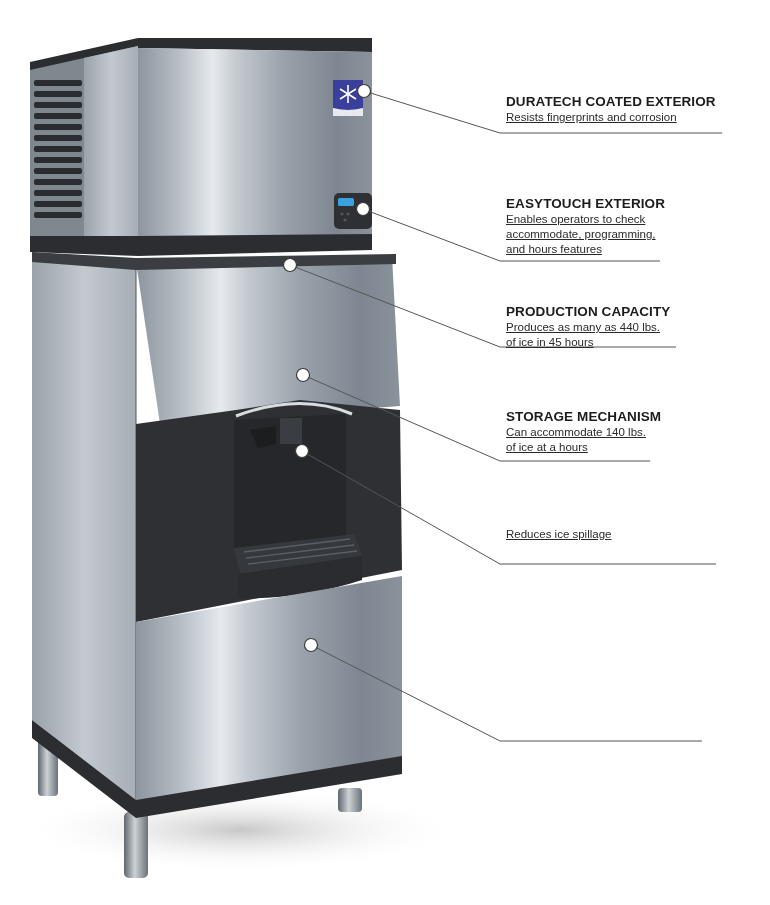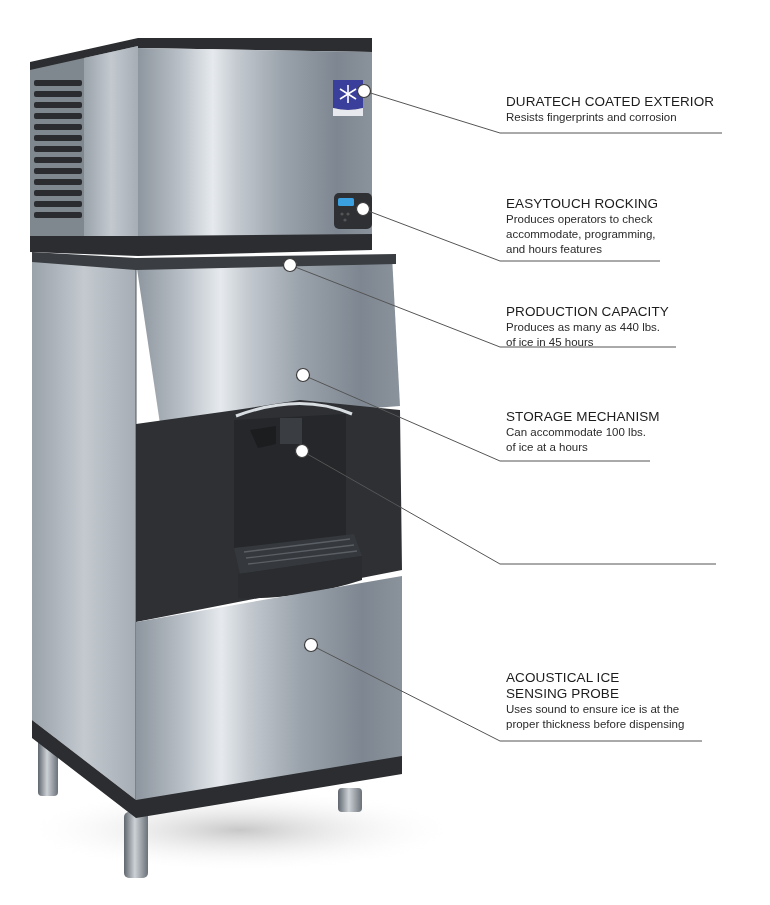--- a/index.html
+++ b/index.html
@@ -1,21 +1,21 @@
 <!DOCTYPE html>
 <html><head>
 <meta charset="utf-8">
 <style>
   html, body { margin:0; padding:0; background:#ffffff; }
   body { width:770px; height:905px; position:relative; overflow:hidden; font-family:"Liberation Sans", sans-serif; }
   .stage { position:absolute; left:0; top:0; width:770px; height:905px; }
   svg.machine { position:absolute; left:0; top:0; }
   .callout { position:absolute; color:#1a1a1a; }
-  .callout .title { font-weight:normal; font-size:13.5px; letter-spacing:0.1px; line-height:16px; color:#1c1c1c; }
-  .callout .desc { font-size:11.5px; line-height:15px; color:#2a2a2a; }
+  .callout .title { font-weight:bold; font-size:13.5px; letter-spacing:0.1px; line-height:16px; color:#1c1c1c; }
+  .callout .desc { font-size:11.5px; line-height:15px; color:#2a2a2a;text-decoration:underline; }
 </style>
 </head>
 <body>
 
 <div class="stage">
 
   <svg class="machine" width="770" height="905" viewBox="0 0 770 905">
     <defs>
       <linearGradient id="steelFront" x1="0" y1="0" x2="1" y2="0">
         <stop offset="0" stop-color="#8d959e"></stop>
@@ -146,41 +146,36 @@
       <circle cx="311" cy="645" r="6.5"></circle>
     </g>
   </svg>
 
   <div class="callout" style="left:506px; top:94px;">
     <div class="title">DURATECH COATED EXTERIOR</div>
     <div class="desc">Resists fingerprints and corrosion</div>
   </div>
 
   <div class="callout" style="left:506px; top:196px;">
-    <div class="title">EASYTOUCH ROCKING</div>
-    <div class="desc">Produces operators to check</div>
+    <div class="title">EASYTOUCH EXTERIOR</div>
+    <div class="desc">Enables operators to check</div>
     <div class="desc">accommodate, programming,</div>
     <div class="desc">and hours features</div>
   </div>
 
   <div class="callout" style="left:506px; top:304px;">
     <div class="title">PRODUCTION CAPACITY</div>
     <div class="desc">Produces as many as 440 lbs.</div>
     <div class="desc">of ice in 45 hours</div>
   </div>
 
   <div class="callout" style="left:506px; top:409px;">
     <div class="title">STORAGE MECHANISM</div>
-    <div class="desc">Can accommodate 100 lbs.</div>
+    <div class="desc">Can accommodate 140 lbs.</div>
     <div class="desc">of ice at a hours</div>
   </div>
 
   <div class="callout" style="left:506px; top:527px;">
+    <div class="desc">Reduces ice spillage</div>
   </div>
 
-  <div class="callout" style="left:506px; top:670px;">
-    <div class="title">ACOUSTICAL ICE</div>
-    <div class="title">SENSING PROBE</div>
-    <div class="desc">Uses sound to ensure ice is at the</div>
-    <div class="desc">proper thickness before dispensing</div>
-  </div>
 
 </div>
 
 </body></html>

